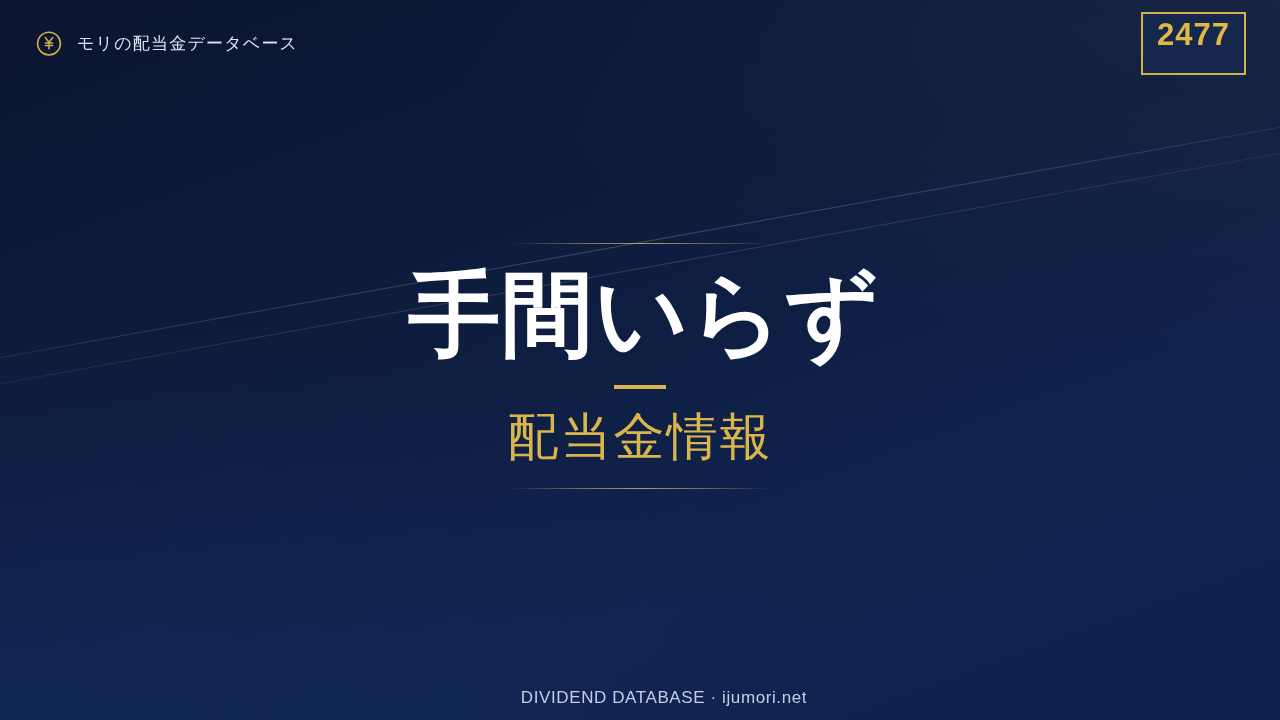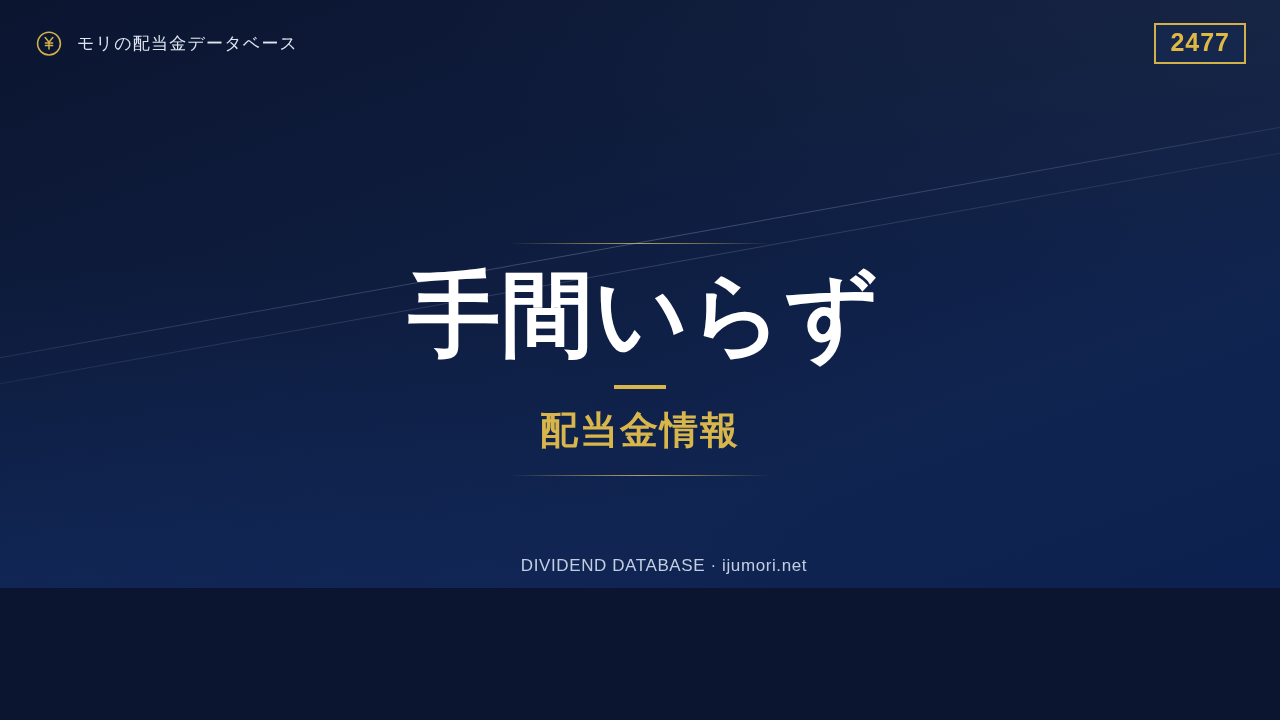--- a/index.html
+++ b/index.html
@@ -13,21 +13,21 @@
 
   body {
     font-family: "Liberation Sans", "DejaVu Sans", sans-serif;
     background: #0b1530;
   }
 
   
   .stage {
     position: relative;
     width: 1280px;
-    height: 588px;
+    height: 720px;
     overflow: hidden;
     background:
       linear-gradient(160deg, #0b1530 0%, #0e1c3d 38%, #102450 72%, #0d2150 100%);
   }
 
   
   .bg-vignette {
     position: absolute;
     inset: 0;
     background:
@@ -90,25 +90,25 @@
     font-size: 17px;
     letter-spacing: 1.2px;
     line-height: 1;
     white-space: nowrap;
   }
 
   .ticker-badge {
     border: 2px solid #d2b04a;
     background: #16274e;
     color: #e0b844;
-    font-size: 25px;
+    font-size: 31px;
     font-weight: bold;
     letter-spacing: 1px;
     line-height: 1;
-    padding: 5px 14px 7px 14px;
+    padding: 5px 14px 23px 14px;
     white-space: nowrap;
   }
 
   
   .center {
     position: absolute;
     left: 0;
     top: 243px;
     width: 1280px;
     display: flex;
@@ -140,22 +140,22 @@
 
   .gold-divider {
     width: 52px;
     height: 4px;
     background: #d9b64b;
     margin: 25px 0 0 0;
   }
 
   .sub-title {
     color: #d9b64b;
-    font-size: 38px;
-    font-weight: bold;
+    font-size: 51px;
+    font-weight: normal;
     line-height: 1.0;
     letter-spacing: 2px;
     margin: 22px 0 0 0;
     white-space: nowrap;
   }
 
   .rule-bottom {
     margin-top: 26px;
   }
 

